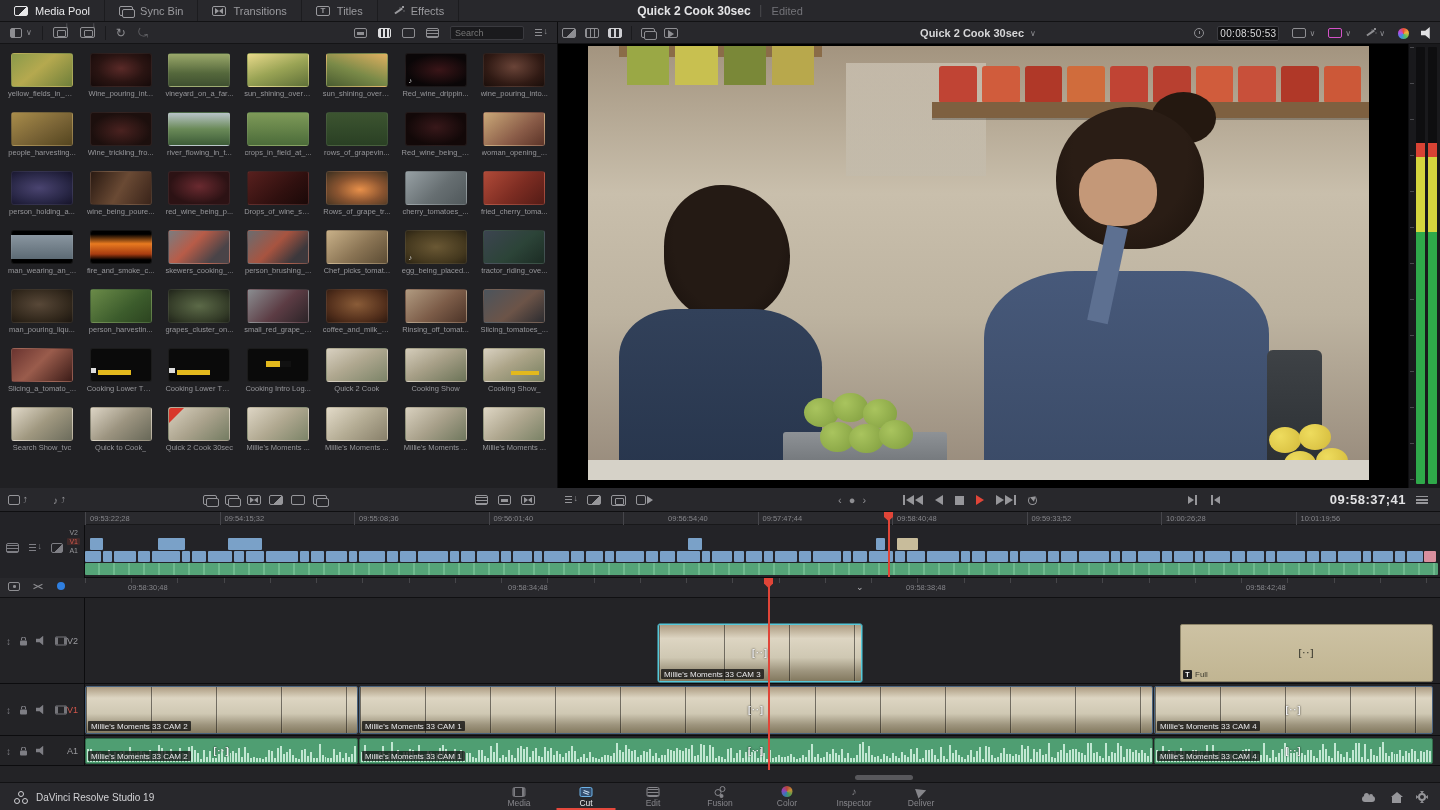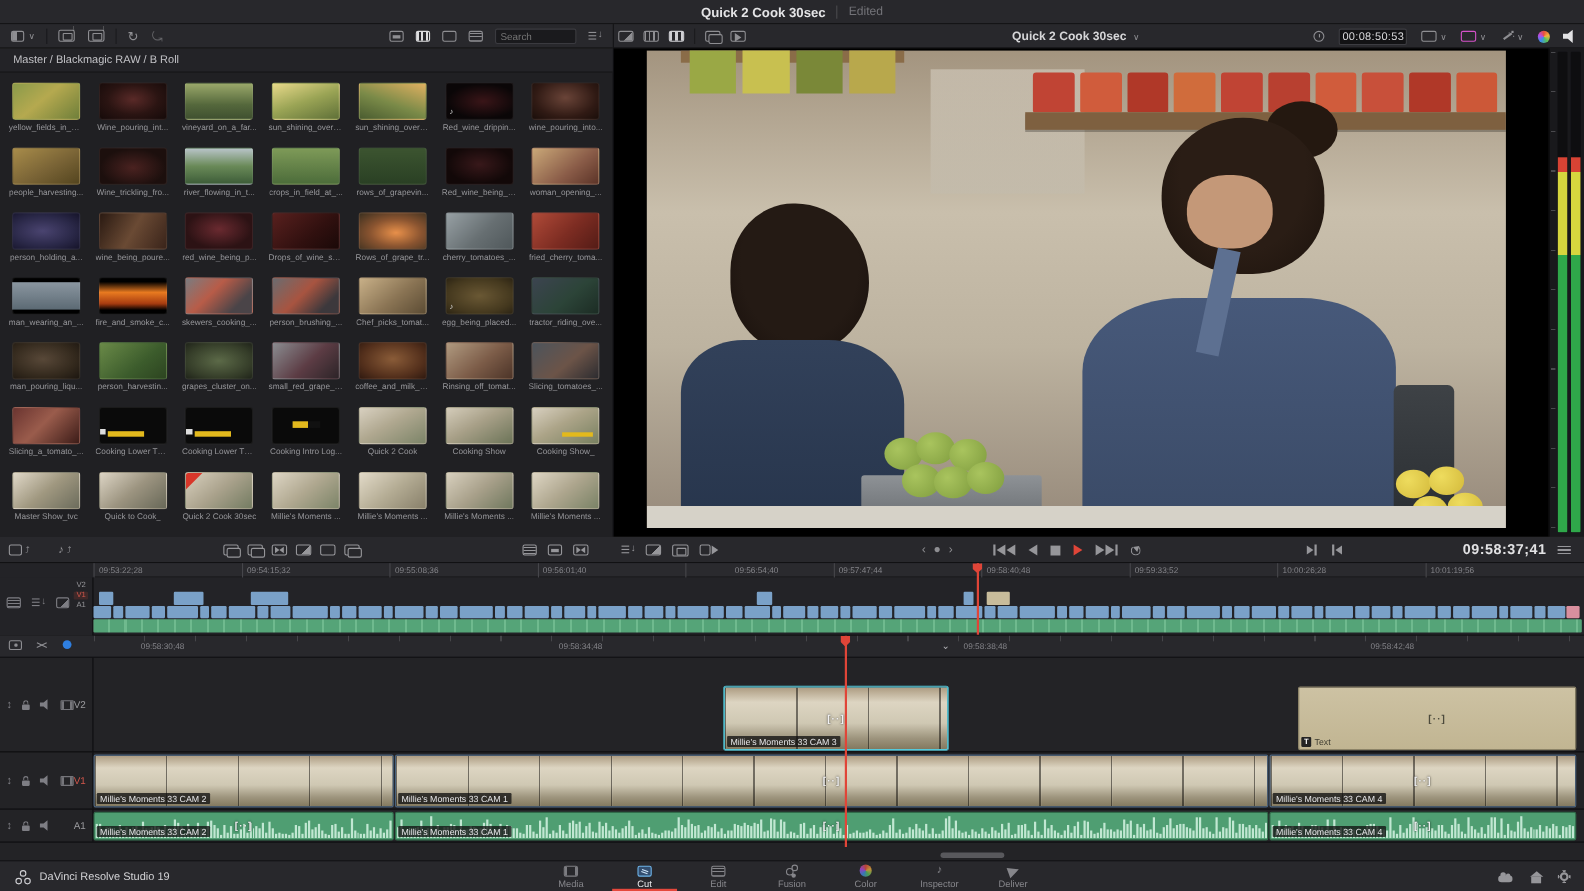--- a/index.html
+++ b/index.html
@@ -253,20 +253,42 @@
      radial-gradient(circle at 50% 100%,currentColor 0 1.5px,transparent 2px),
      radial-gradient(circle at 0 50%,currentColor 0 1.5px,transparent 2px),
      radial-gradient(circle at 100% 50%,currentColor 0 1.5px,transparent 2px);}
 </style>
 </head>
 <body>
 
 <div class="app">
 
   <header class="topbar">
+    <div class="tb-left">
+      <div class="tb-btn active">
+        <span class="gi pic"></span>
+        <span>Media Pool</span>
+      </div>
+      <div class="tb-btn">
+        <span class="gi dbl"></span>
+        <span>Sync Bin</span>
+      </div>
+      <div class="tb-btn">
+        <span class="gi bowtie"></span>
+        <span>Transitions</span>
+      </div>
+      <div class="tb-btn">
+        <span class="gi tee"></span>
+        <span>Titles</span>
+      </div>
+      <div class="tb-btn">
+        <span class="ic-wand"></span>
+        <span>Effects</span>
+      </div>
+    </div>
     <div class="tb-center">
       <span class="proj-title">Quick 2 Cook 30sec</span>
       <span class="proj-sep"></span>
       <span class="proj-status">Edited</span>
     </div>
   </header>
 
   <div class="main">
 
     <section class="media-pool">
@@ -289,21 +311,20 @@
         </div>
         <div class="mp-right">
           <span class="vi strip-v"></span>
           <span class="vi grid-v active"></span>
           <span class="vi"></span>
           <span class="vi list-v"></span>
           <input class="mp-search" placeholder="Search" style="">
           <span class="ic-sort"></span>
         </div>
       </div>
-      <div class="mp-breadcrumb">Master / Blackmagic RAW / B Roll</div>
       <div class="mp-grid" id="mp-grid">
           <div class="mp-cell">
             <div class="mp-thumb" style="background: linear-gradient(140deg, rgb(138, 154, 74), rgb(181, 169, 79) 45%, rgb(111, 127, 58));"></div>
             <div class="mp-label">yellow_fields_in_bl...</div>
           </div>
           <div class="mp-cell">
             <div class="mp-thumb" style="background: radial-gradient(at 50% 45%, rgb(90, 42, 40) 0%, rgb(42, 20, 18) 55%, rgb(21, 10, 9));"></div>
             <div class="mp-label">Wine_pouring_int...</div>
           </div>
           <div class="mp-cell">
@@ -469,21 +490,21 @@
             <div class="mp-label">Cooking Show</div>
           </div>
           <div class="mp-cell">
             <div class="mp-thumb" style="background: linear-gradient(150deg, rgb(216, 208, 192), rgb(172, 164, 136) 45%, rgb(120, 128, 96));">
               <span class="ov-banner"></span>
             </div>
             <div class="mp-label">Cooking Show_</div>
           </div>
           <div class="mp-cell">
             <div class="mp-thumb" style="background: linear-gradient(140deg, rgb(224, 216, 200), rgb(160, 152, 128) 50%, rgb(108, 108, 92));"></div>
-            <div class="mp-label">Master Show_tvc</div>
+            <div class="mp-label">Search Show_tvc</div>
           </div>
           <div class="mp-cell">
             <div class="mp-thumb" style="background: linear-gradient(140deg, rgb(220, 212, 196), rgb(156, 148, 128) 50%, rgb(104, 104, 88));"></div>
             <div class="mp-label">Quick to Cook_</div>
           </div>
           <div class="mp-cell">
             <div class="mp-thumb" style="background: linear-gradient(140deg, rgb(216, 208, 190), rgb(170, 162, 140) 50%, rgb(116, 124, 98));">
               <span class="ov-ribbon"></span>
             </div>
             <div class="mp-label">Quick 2 Cook 30sec</div>
@@ -800,42 +821,42 @@
 
   <div class="timeline">
     <div class="tl-ruler">
       <span class="tl-ruler-ticks"></span>
       <div class="tl-ruler-icons">
         <span class="ic-snap"></span>
         <span class="ic-scis"></span>
         <span class="dot-marker"></span>
       </div>
       <span class="tl-chevron" id="tl-chevron" style="left: 856px;">⌄</span>
-      <span id="tl-tick-labels"><span class="tl-tick-label" style="left: 128px;">09:58:30;48</span><span class="tl-tick-label" style="left: 508px;">09:58:34;48</span><span class="tl-tick-label" style="left: 876px;">09:58:38;48</span><span class="tl-tick-label" style="left: 1246px;">09:58:42;48</span></span>
+      <span id="tl-tick-labels"><span class="tl-tick-label" style="left: 128px;">09:58:30;48</span><span class="tl-tick-label" style="left: 508px;">09:58:34;48</span><span class="tl-tick-label" style="left: 906px;">09:58:38;48</span><span class="tl-tick-label" style="left: 1246px;">09:58:42;48</span></span>
     </div>
     <div id="tl-tracks">
         <div class="tl-track" style="top: 20px; height: 86px;">
           <div class="tl-head">
             <div class="tl-head-icons">
               <span>↕</span>
               <span class="ic-lock"></span>
               <span class="ic-speaker"></span>
               <span class="ic-film"></span>
             </div>
             <span class="tl-head-label">V2</span>
           </div>
           <div class="clip video selected" style="left: 658px; width: 204px; height: 58px; top: 26px;">
             <span class="clip-badge">[··]</span>
             <span class="clip-name">Millie's Moments 33 CAM 3</span>
           </div>
           <div class="clip title" style="left: 1180px; width: 253px; height: 58px; top: 26px;">
             <span class="clip-badge">[··]</span>
             <span class="title-tag">
               <span class="tbox">T</span>
-              <span class="tname">Text</span>
+              <span class="tname">Full</span>
             </span>
           </div>
         </div>
         <div class="tl-track" style="top: 106px; height: 52px;">
           <div class="tl-head">
             <div class="tl-head-icons">
               <span>↕</span>
               <span class="ic-lock"></span>
               <span class="ic-speaker"></span>
               <span class="ic-film"></span>

